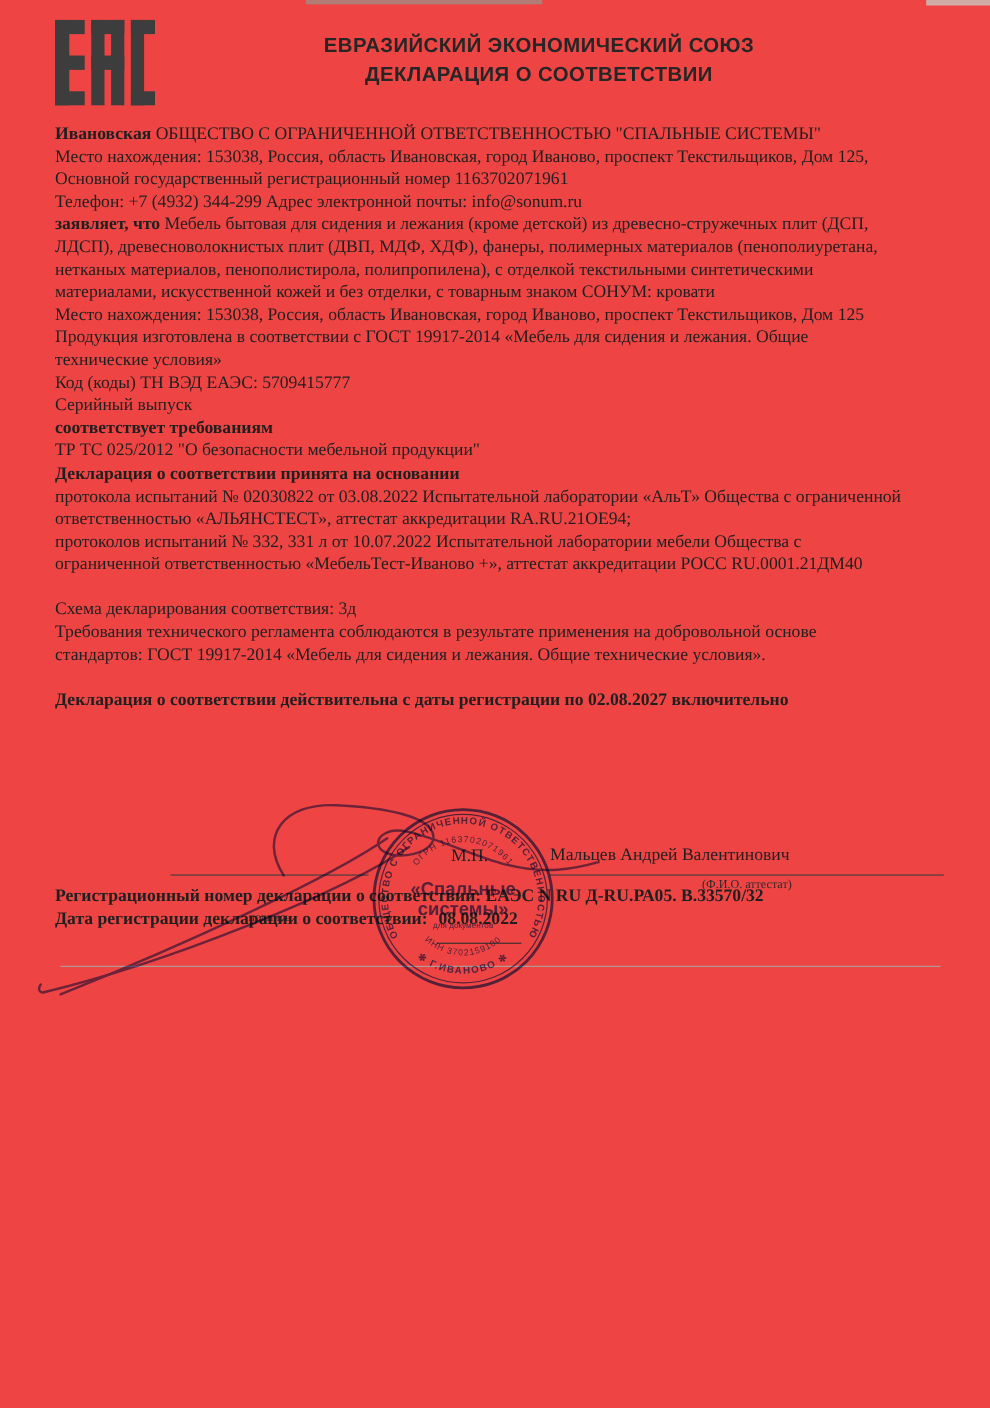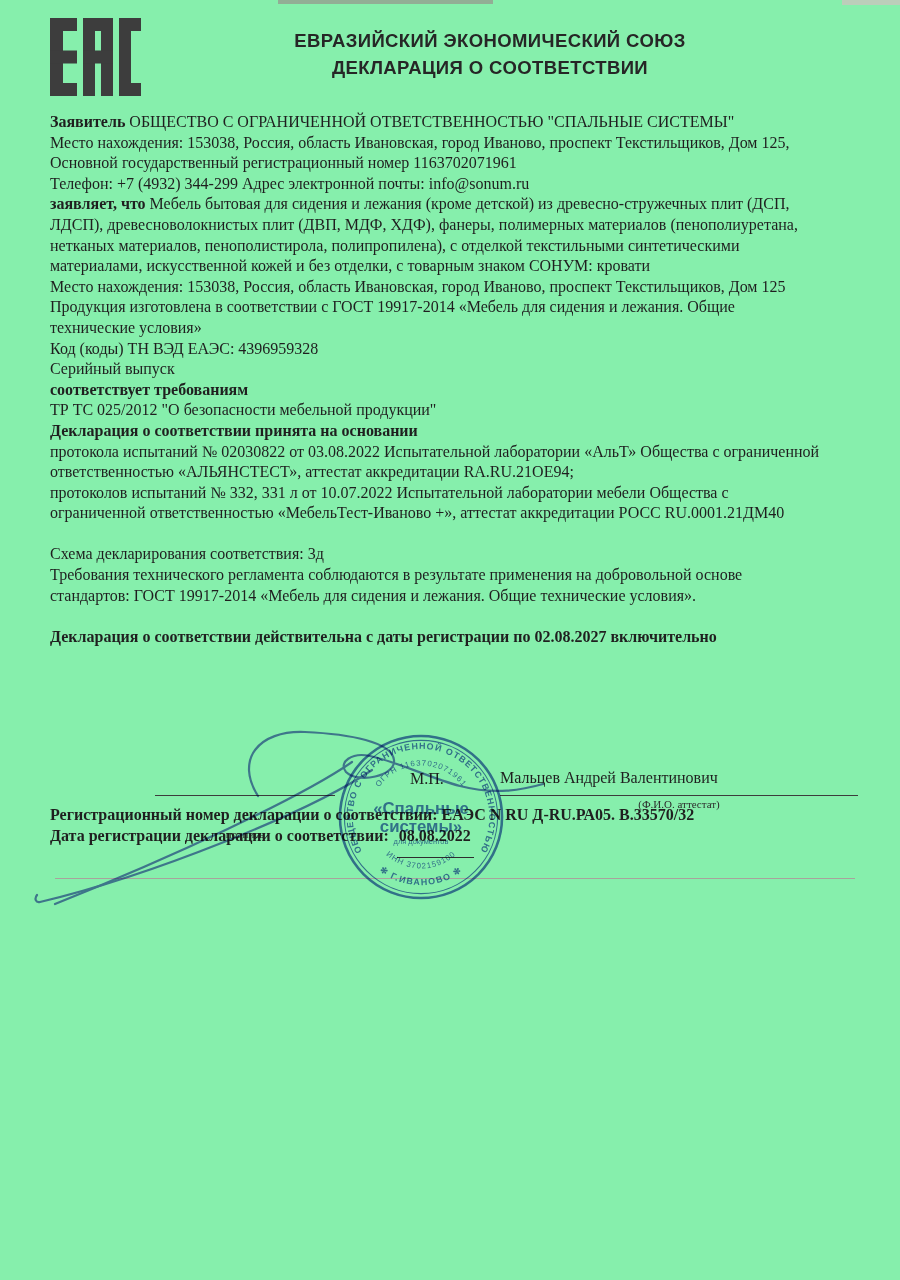--- a/index.html
+++ b/index.html
@@ -1,18 +1,18 @@
 <!DOCTYPE html>
 <html><head>
 <meta charset="utf-8">
 <style>
   html,body{margin:0;padding:0;background:#e8e8e8;}
   .page{
     position:relative;width:900px;height:1280px;margin:0 auto;
-    background:#86efac;overflow:hidden;
+    background:#ef4444;overflow:hidden;
     font-family:"Liberation Serif", serif;color:#1f1f1f;
   }
   
   .scan-edge-1{position:absolute;left:278px;top:0;width:215px;height:4px;background:#97938c;opacity:.7;}
   .scan-edge-2{position:absolute;left:842px;top:0;width:58px;height:5px;background:#c9c5be;opacity:.8;}
 
   
   .eac-logo{position:absolute;left:50px;top:18px;width:91px;height:78px;}
   .doc-title{
     position:absolute;left:140px;top:27px;width:700px;text-align:center;
@@ -76,40 +76,40 @@
     </g>
   </svg>
 
   <div class="doc-title">
     <div>ЕВРАЗИЙСКИЙ ЭКОНОМИЧЕСКИЙ СОЮЗ</div>
     <div>ДЕКЛАРАЦИЯ О СООТВЕТСТВИИ</div>
   </div>
 
   <div class="doc-body">
 
-      <p class="para"><span class="b">Заявитель</span><span> ОБЩЕСТВО С ОГРАНИЧЕННОЙ ОТВЕТСТВЕННОСТЬЮ "СПАЛЬНЫЕ СИСТЕМЫ"</span></p>
+      <p class="para"><span class="b">Ивановская</span><span> ОБЩЕСТВО С ОГРАНИЧЕННОЙ ОТВЕТСТВЕННОСТЬЮ "СПАЛЬНЫЕ СИСТЕМЫ"</span></p>
 
       <p class="para"><span class="b"></span><span>Место нахождения: 153038, Россия, область Ивановская, город Иваново, проспект Текстильщиков, Дом 125,
 Основной государственный регистрационный номер 1163702071961</span></p>
 
       <p class="para"><span class="b"></span><span>Телефон: +7 (4932) 344-299 Адрес электронной почты: info@sonum.ru</span></p>
 
 
       <p class="para"><span class="b">заявляет, что</span><span> Мебель бытовая для сидения и лежания (кроме детской) из древесно-стружечных плит (ДСП,
 ЛДСП), древесноволокнистых плит (ДВП, МДФ, ХДФ), фанеры, полимерных материалов (пенополиуретана,
 нетканых материалов, пенополистирола, полипропилена), с отделкой текстильными синтетическими
 материалами, искусственной кожей и без отделки, с товарным знаком СОНУМ: кровати</span></p>
 
 
       <p class="para"><span class="b"></span><span>Место нахождения: 153038, Россия, область Ивановская, город Иваново, проспект Текстильщиков, Дом 125</span></p>
 
       <p class="para"><span class="b"></span><span>Продукция изготовлена в соответствии с ГОСТ 19917-2014 «Мебель для сидения и лежания. Общие
 технические условия»</span></p>
 
-      <p class="para"><span class="b"></span><span>Код (коды) ТН ВЭД ЕАЭС: 4396959328</span></p>
+      <p class="para"><span class="b"></span><span>Код (коды) ТН ВЭД ЕАЭС: 5709415777</span></p>
 
       <p class="para"><span class="b"></span><span>Серийный выпуск</span></p>
 
       <p class="para"><span class="b">соответствует требованиям</span><span></span></p>
 
       <p class="para"><span class="b"></span><span>ТР ТС 025/2012 "О безопасности мебельной продукции"</span></p>
 
       <p class="para"><span class="b">Декларация о соответствии принята на основании</span><span></span></p>
 
       <p class="para"><span class="b"></span><span>протокола испытаний № 02030822 от 03.08.2022 Испытательной лаборатории «АльТ» Общества с ограниченной

